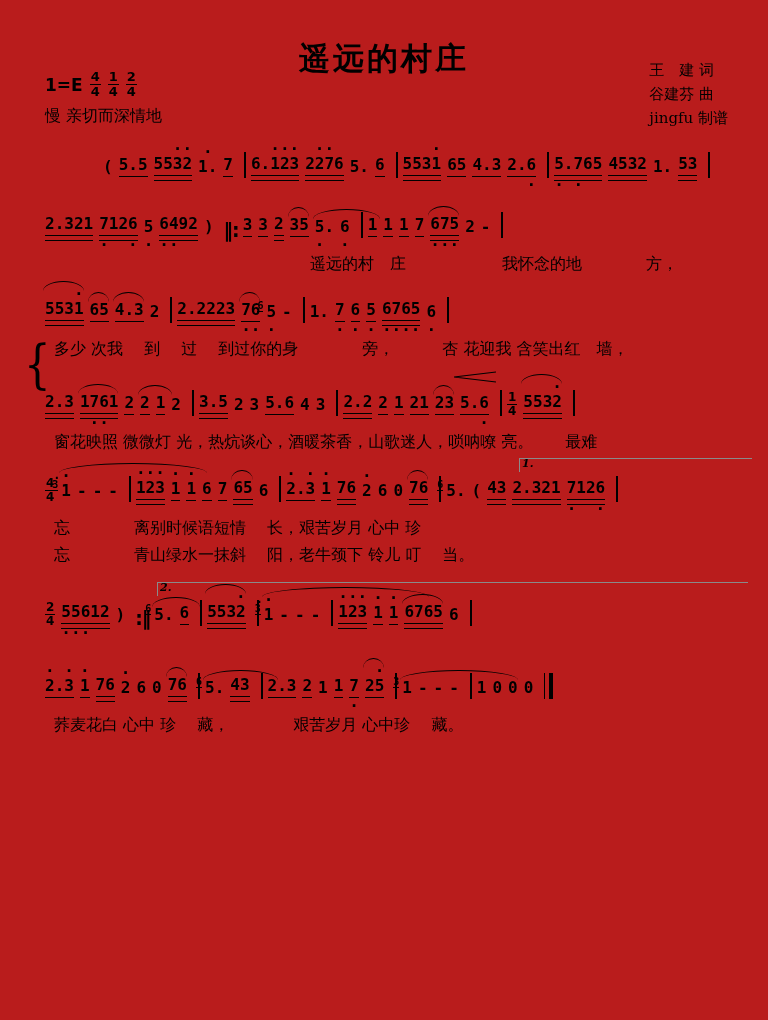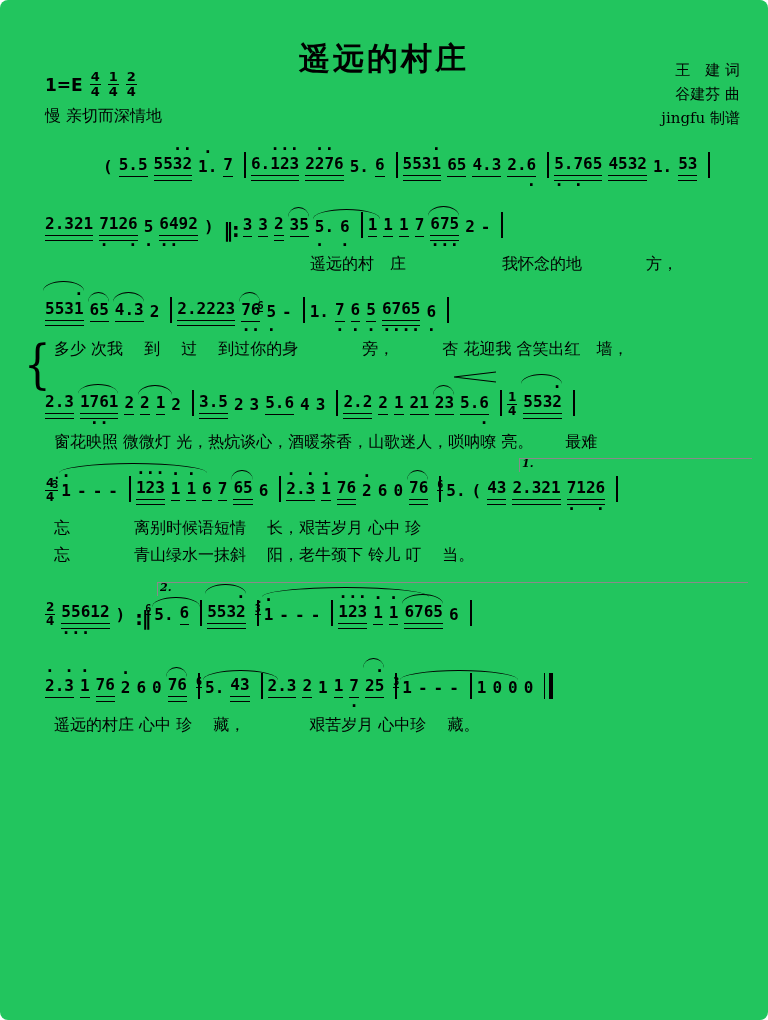--- a/index.html
+++ b/index.html
@@ -1,19 +1,19 @@
 <!DOCTYPE html>
 <html><head>
 <meta charset="utf-8">
 <style>
   html,body{margin:0;padding:0;background:#fff;}
   body{width:768px;height:1020px;position:relative;color:#000;font-family:"DejaVu Sans",sans-serif;overflow:hidden;}
-  .page{position:absolute;inset:0;background:#22c55e;border-radius:8px;}
+  .page{position:absolute;inset:0;background:#b91c1c;}
   .title{position:absolute;top:38px;left:0;width:768px;text-align:center;font-size:31px;font-weight:bold;letter-spacing:3px;font-family:"DejaVu Sans",sans-serif;}
-  .credits{position:absolute;top:58px;right:28px;font:15px "DejaVu Serif","Liberation Serif",serif;line-height:24px;text-align:right;}
+  .credits{position:absolute;top:58px;right:40px;font:15px "DejaVu Serif","Liberation Serif",serif;line-height:24px;text-align:left;}
   .keyrow{position:absolute;top:70px;left:45px;font:bold 17px "DejaVu Sans",sans-serif;display:flex;align-items:center;}
   .kfrac{display:inline-flex;flex-direction:column;align-items:center;font:bold 13px "DejaVu Sans",sans-serif;margin-left:7px;line-height:14px;}
   .kfn{border-bottom:1.3px solid #000;padding:0 1px;}
   .tempo{position:absolute;top:106px;left:45px;font:16px "DejaVu Serif","Liberation Serif",serif;}
   #score{position:absolute;top:144px;left:0;right:0;}
   .block{position:relative;}
   .b0{margin-bottom:14px}.b1{margin-bottom:12px}.b2{margin-bottom:20px}
   .b3{margin-bottom:13px}.b4{margin-bottom:24px}.b5{margin-bottom:27px}
   .mline{display:flex;align-items:flex-end;padding-left:45px;position:relative;height:46px;}
   .tok{position:relative;display:flex;flex-direction:column;align-items:center;margin-right:6px;}
@@ -1199,16 +1199,16 @@
           <div class="tok">
             <div class="ab"></div>
             <div class="core">
               <div class="num">0</div>
               <div class="ul0"></div>
               <div class="bl"></div>
             </div>
           </div>
           <div class="finalbar"></div>
         </div>
-        <div class="lyr">遥远的村庄 心中 珍　 藏，　　　　艰苦岁月 心中珍　 藏。</div>
+        <div class="lyr">荞麦花白 心中 珍　 藏，　　　　艰苦岁月 心中珍　 藏。</div>
       </div>
     </div>
 </div>
 
 </body></html>

